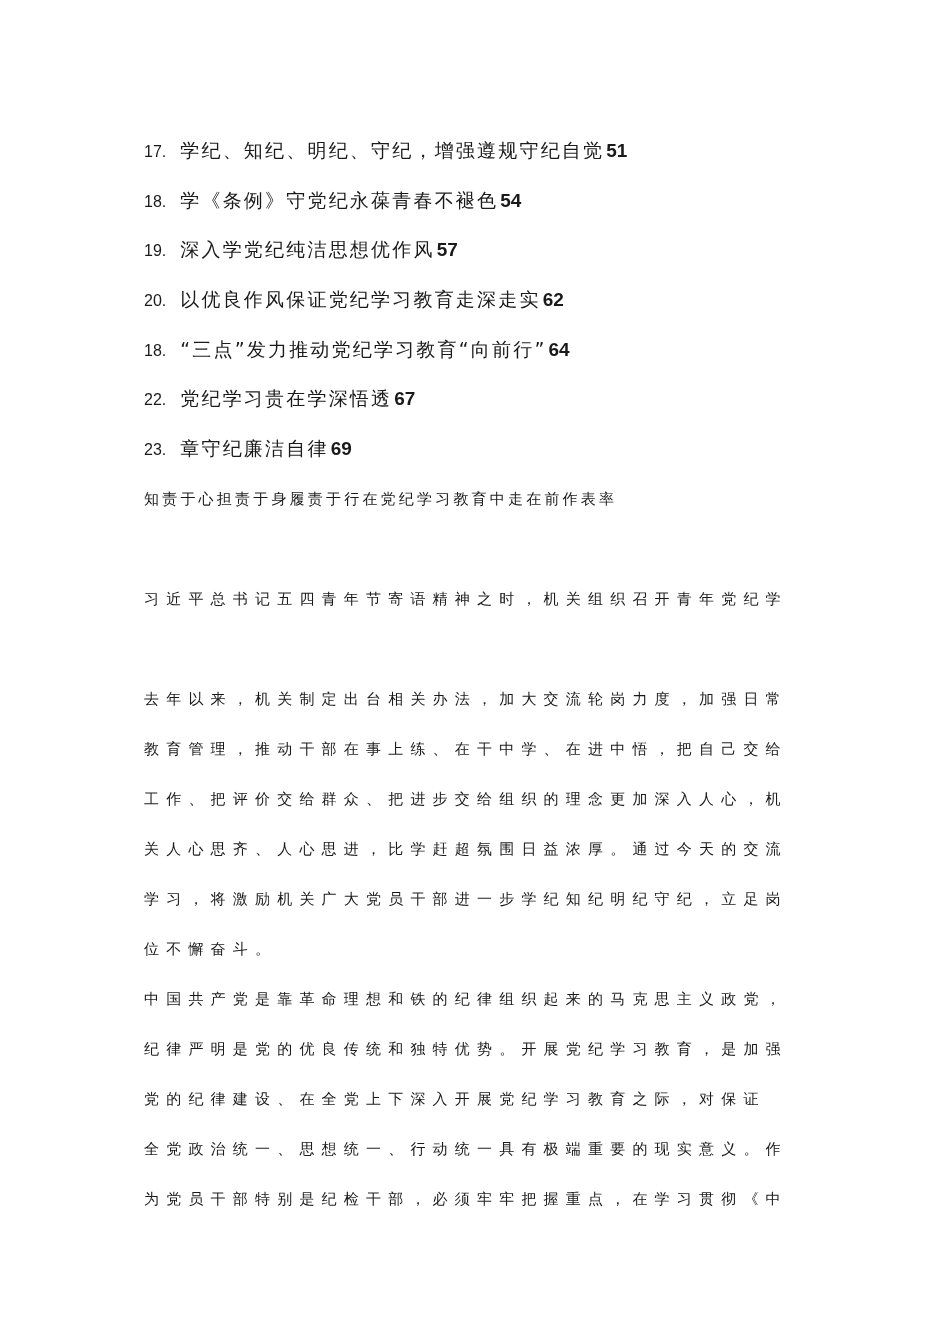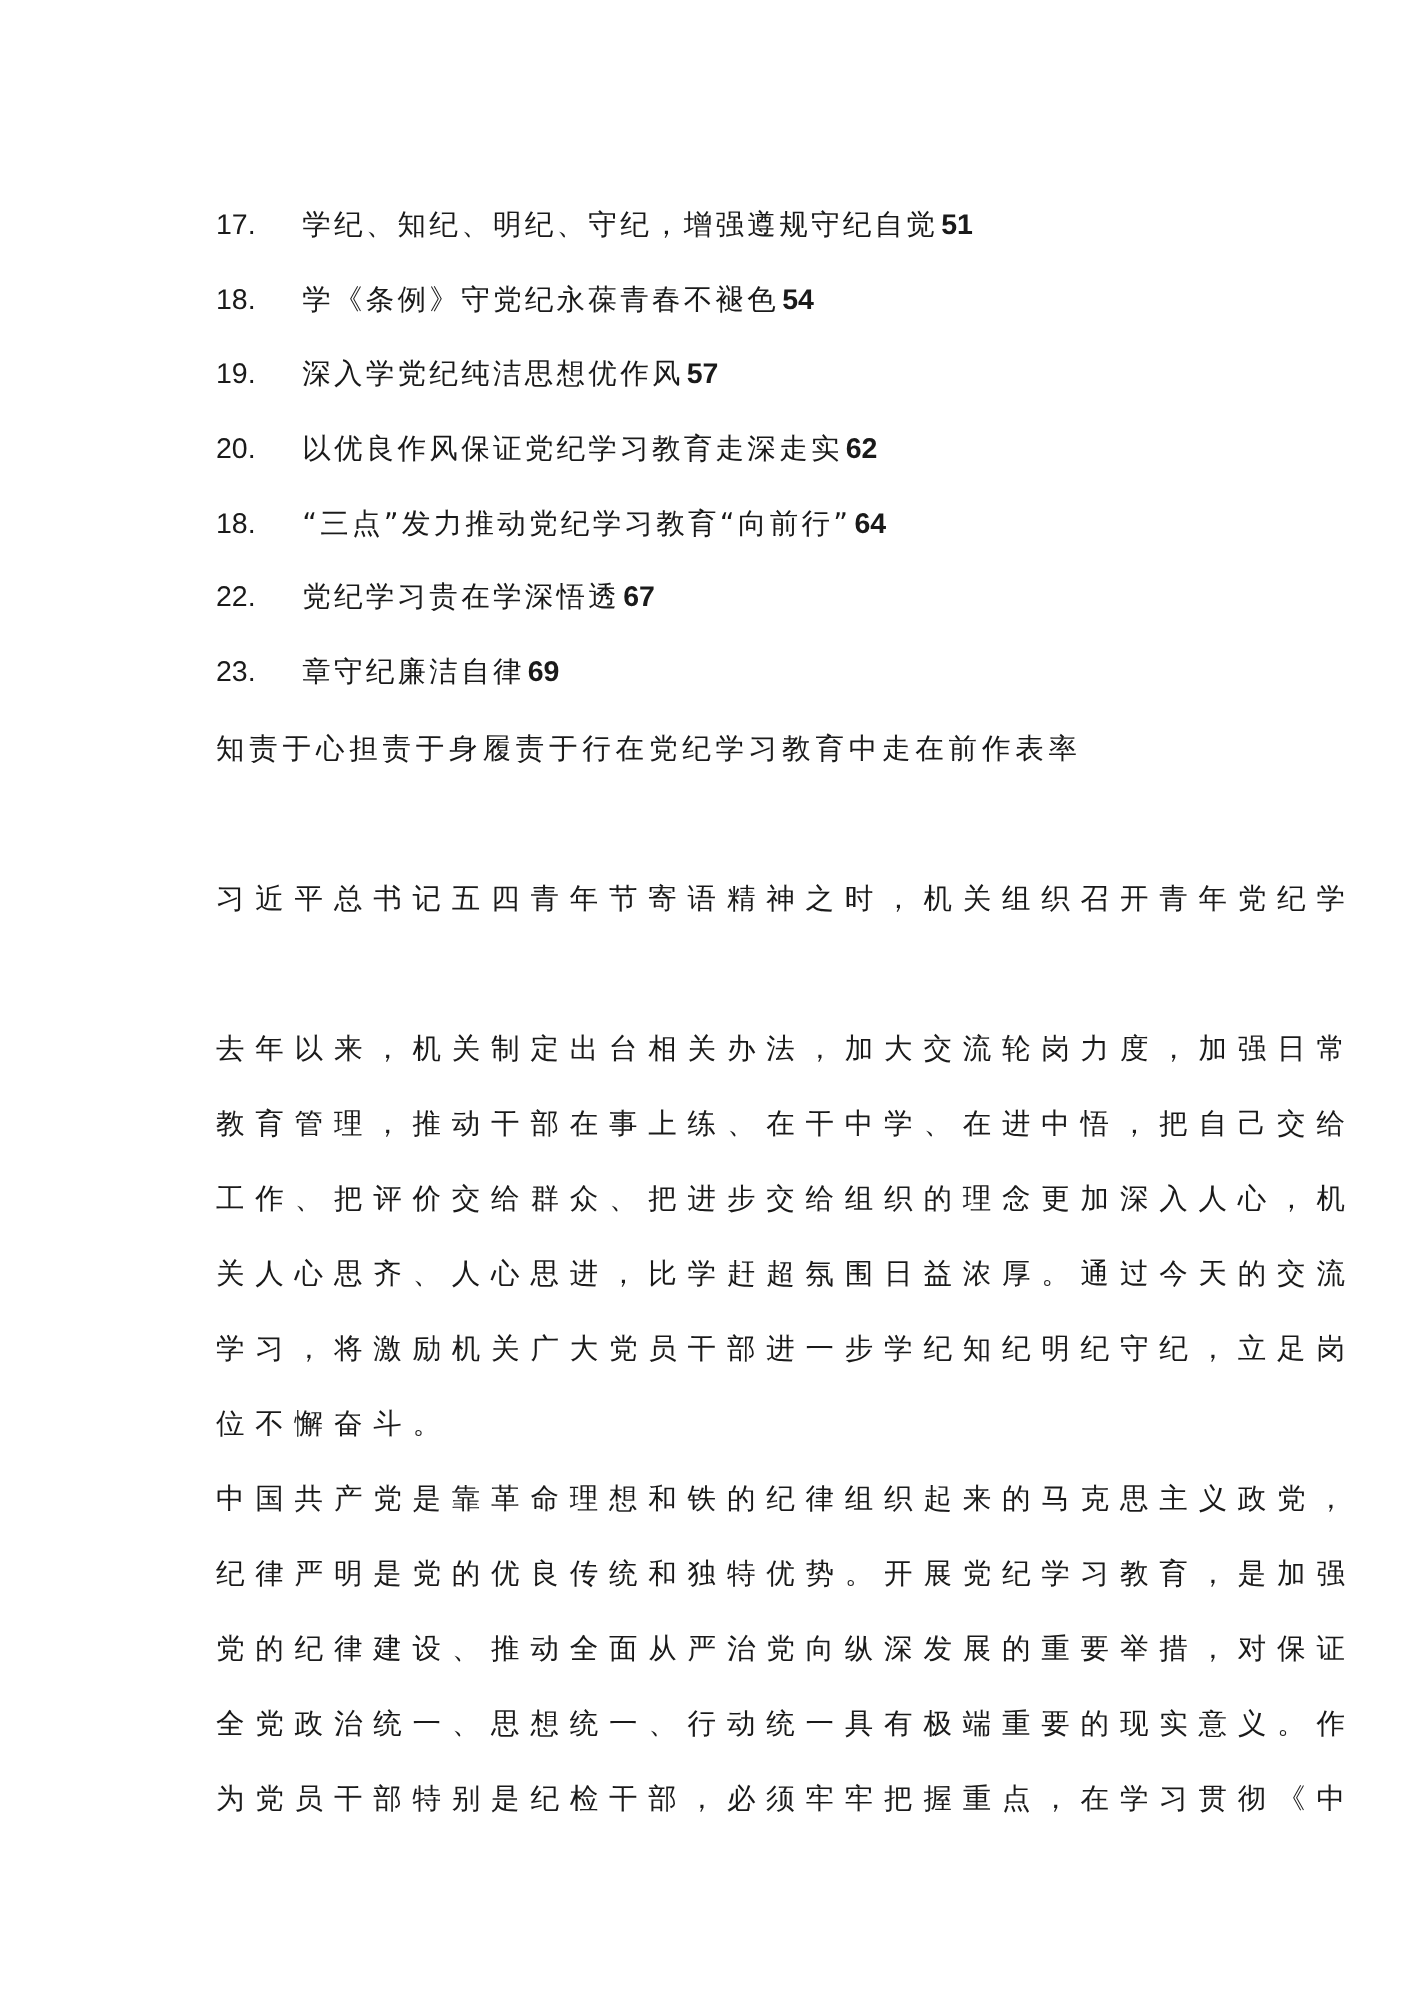--- a/index.html
+++ b/index.html
@@ -6,25 +6,25 @@
     body { width: 950px; height: 1344px; position: relative; overflow: hidden; }
     .page {
       position: absolute; left: 0; top: 0; width: 950px; height: 1344px;
       background: #ffffff; color: #1a1a1a;
       font-family: "DejaVu Sans", "Liberation Sans", sans-serif;
     }
     .toc-line {
       position: absolute; left: 144px; height: 30px; line-height: 30px;
       font-size: 19px; white-space: nowrap; letter-spacing: 2.2px;
     }
-    .toc-num { font-family: "Liberation Sans", sans-serif; font-size: 19px; letter-spacing: 0; margin-right: 31px; }
+    .toc-num { font-family: "Liberation Sans", sans-serif; font-size: 16px; letter-spacing: 0; margin-right: 14px; }
     .toc-page { font-family: "Liberation Sans", sans-serif; letter-spacing: 0; margin-left: 2px; font-weight: bold; }
     .body-line {
       position: absolute; left: 144px; width: 664px; height: 30px; line-height: 30px;
-      font-size: 19px; white-space: nowrap; letter-spacing: 7.2px; color: #1a1a1a;
+      font-size: 15px; white-space: nowrap; letter-spacing: 7.2px; color: #1a1a1a;
     }
     .heading-line { letter-spacing: 3.2px; }
   </style>
 </head>
 <body>
 
 <div class="page">
 
   <div class="toc-line" style="top:135px">
     <span class="toc-num">17.</span><span>学纪、知纪、明纪、守纪，增强遵规守纪自觉</span><span class="toc-page">51</span>
@@ -52,17 +52,17 @@
 
   <div class="body-line" style="top:584px">习近平总书记五四青年节寄语精神之时，机关组织召开青年党纪学</div>
   <div class="body-line" style="top:684px">去年以来，机关制定出台相关办法，加大交流轮岗力度，加强日常</div>
   <div class="body-line" style="top:734px">教育管理，推动干部在事上练、在干中学、在进中悟，把自己交给</div>
   <div class="body-line" style="top:784px">工作、把评价交给群众、把进步交给组织的理念更加深入人心，机</div>
   <div class="body-line" style="top:834px">关人心思齐、人心思进，比学赶超氛围日益浓厚。通过今天的交流</div>
   <div class="body-line" style="top:884px">学习，将激励机关广大党员干部进一步学纪知纪明纪守纪，立足岗</div>
   <div class="body-line" style="top:934px">位不懈奋斗。</div>
   <div class="body-line" style="top:984px">中国共产党是靠革命理想和铁的纪律组织起来的马克思主义政党，</div>
   <div class="body-line" style="top:1034px">纪律严明是党的优良传统和独特优势。开展党纪学习教育，是加强</div>
-  <div class="body-line" style="top:1084px">党的纪律建设、推动全面从严治党向纵深发展的重要举措，对保证</div>
+  <div class="body-line" style="top:1084px">党的纪律建设、在全党上下深入开展党纪学习教育之际，对保证</div>
   <div class="body-line" style="top:1134px">全党政治统一、思想统一、行动统一具有极端重要的现实意义。作</div>
   <div class="body-line" style="top:1184px">为党员干部特别是纪检干部，必须牢牢把握重点，在学习贯彻《中</div>
 
 </div>
 
 </body></html>

